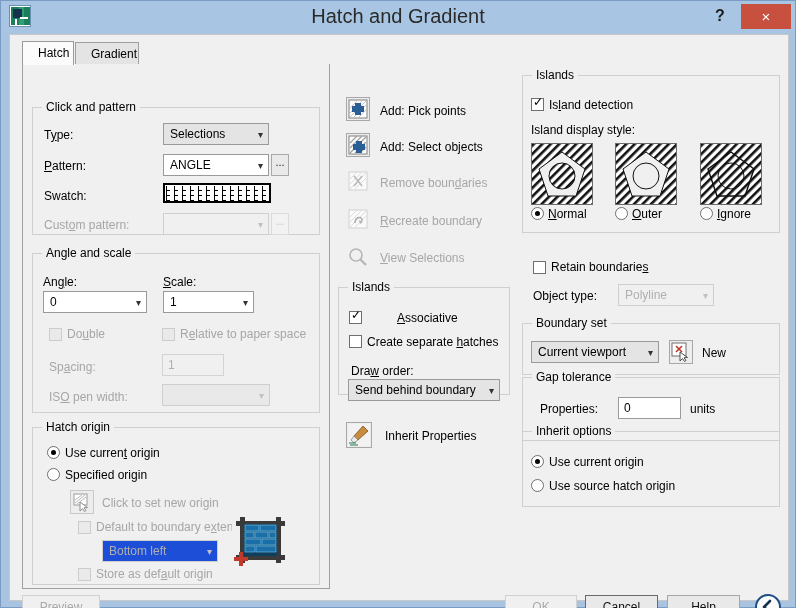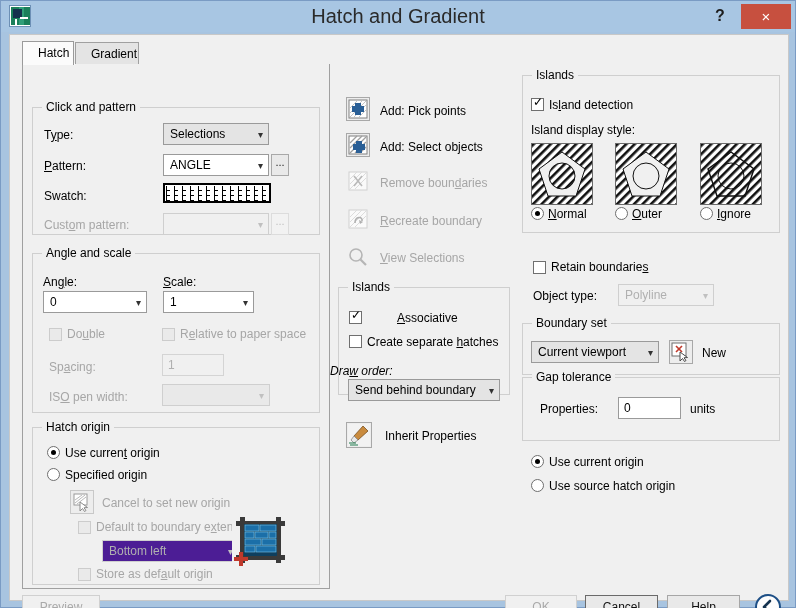--- a/index.html
+++ b/index.html
@@ -291,26 +291,26 @@
       <svg width="22" height="22" viewBox="0 0 22 22">
         <rect x="3" y="3" width="13" height="11" fill="#fff" stroke="#9a9a9a" stroke-width="1"></rect>
         <g stroke="#b9b9b9" stroke-width="1">
           <path d="M4,12 L14,4"></path>
             <path d="M4,9 L11,4"></path>
             <path d="M6,13 L15,6"></path>
         </g>
         <path d="M9,11 L9,20 L11.5,17.5 L13.5,20.5 L15,19.5 L13,16.8 L16.5,16.5 Z" fill="#fff" stroke="#8a8a8a" stroke-width="1"></path>
       </svg>
     </div>
-    <span class="lbl dis" style="left:92px;top:461px;">Cancel to set new origin</span>
+    <span class="lbl dis" style="left:92px;top:461px;">Click to set new origin</span>
 
     <div class="chk dis" style="left:68px;top:486px;"></div>
     <span class="lbl dis" style="left:86px;top:485px;">Default to boundary e<span class="u">x</span>tents</span>
 
-    <div class="combo dis" style="left:92px;top:505px;width:137px;background:#4c1d95;">
+    <div class="combo dis" style="left:92px;top:505px;width:116px;background:#1d4ed8;">
       <span>Bottom left</span>
       <span class="arrow">▾</span>
     </div>
 
     <div class="chk dis" style="left:68px;top:533px;"></div>
     <span class="lbl dis" style="left:86px;top:532px;">Store as def<span class="u">a</span>ult origin</span>
 
     <div style="position:absolute;left:222px;top:478px;width:58px;height:56px;">
       <svg width="58" height="56" viewBox="0 0 58 56">
         <rect x="0" y="0" width="58" height="56" fill="#f0f0f0"></rect>
@@ -418,21 +418,21 @@
 
     <div class="group" style="left:328px;top:252px;width:172px;height:108px;">
       <span class="group-title">Islands</span>
     </div>
     <div class="chk" style="left:339px;top:276px;">
         <span class="tick">✓</span>
       </div>
     <span class="lbl" style="left:357px;top:276px;margin-left:30px;"><span class="u">A</span>ssociative</span>
     <div class="chk" style="left:339px;top:300px;"></div>
     <span class="lbl" style="left:357px;top:300px;">Create separate <span class="u">h</span>atches</span>
-    <span class="lbl" style="left:320px;top:329px;font-style:italic;">Dra<span class="u">w</span> order:</span>
+    <span class="lbl" style="left:341px;top:329px;">Dra<span class="u">w</span> order:</span>
     <div class="combo grey" style="left:338px;top:344px;width:152px;">
       <span>Send behind boundary</span>
       <span class="arrow">▾</span>
     </div>
 
     <div class="iconbtn" style="left:336px;top:387px;width:26px;height:26px;">
       <svg width="24" height="24" viewBox="0 0 24 24">
         <rect x="1" y="1" width="22" height="22" fill="#f2f2f2"></rect>
         <path d="M16,3 L21,8 L11,17 L7,13 Z" fill="#c98b3e" stroke="#7a5222" stroke-width="0.8"></path>
         <path d="M7,13 L11,17 L7,20 L4,17 Z" fill="#e8e8e8" stroke="#8a8a8a" stroke-width="0.8"></path>
@@ -521,20 +521,23 @@
 
     <div class="group" style="left:512px;top:342px;width:258px;height:64px;">
       <span class="group-title">Gap tolerance</span>
     </div>
     <span class="lbl" style="left:530px;top:367px;">Properties:</span>
     <div class="txtbox" style="left:608px;top:362px;width:63px;">
       <span>0</span>
     </div>
     <span class="lbl" style="left:680px;top:367px;">units</span>
 
+    <div class="group" style="left:512px;top:396px;width:258px;height:76px;">
+      <span class="group-title">Inherit options</span>
+    </div>
     <div class="radio" style="left:521px;top:420px;">
         <div class="dot"></div>
       </div>
     <span class="lbl" style="left:539px;top:420px;">Use current origin</span>
     <div class="radio" style="left:521px;top:444px;"></div>
     <span class="lbl" style="left:539px;top:444px;">Use source hatch origin</span>
 
     <div class="btn dis" style="left:12px;top:560px;width:78px;height:24px;line-height:23px;">Preview</div>
     <div class="btn dis" style="left:495px;top:560px;width:72px;height:24px;line-height:23px;">OK</div>
     <div class="btn strong" style="left:575px;top:560px;width:73px;height:24px;line-height:23px;">Cancel</div>

